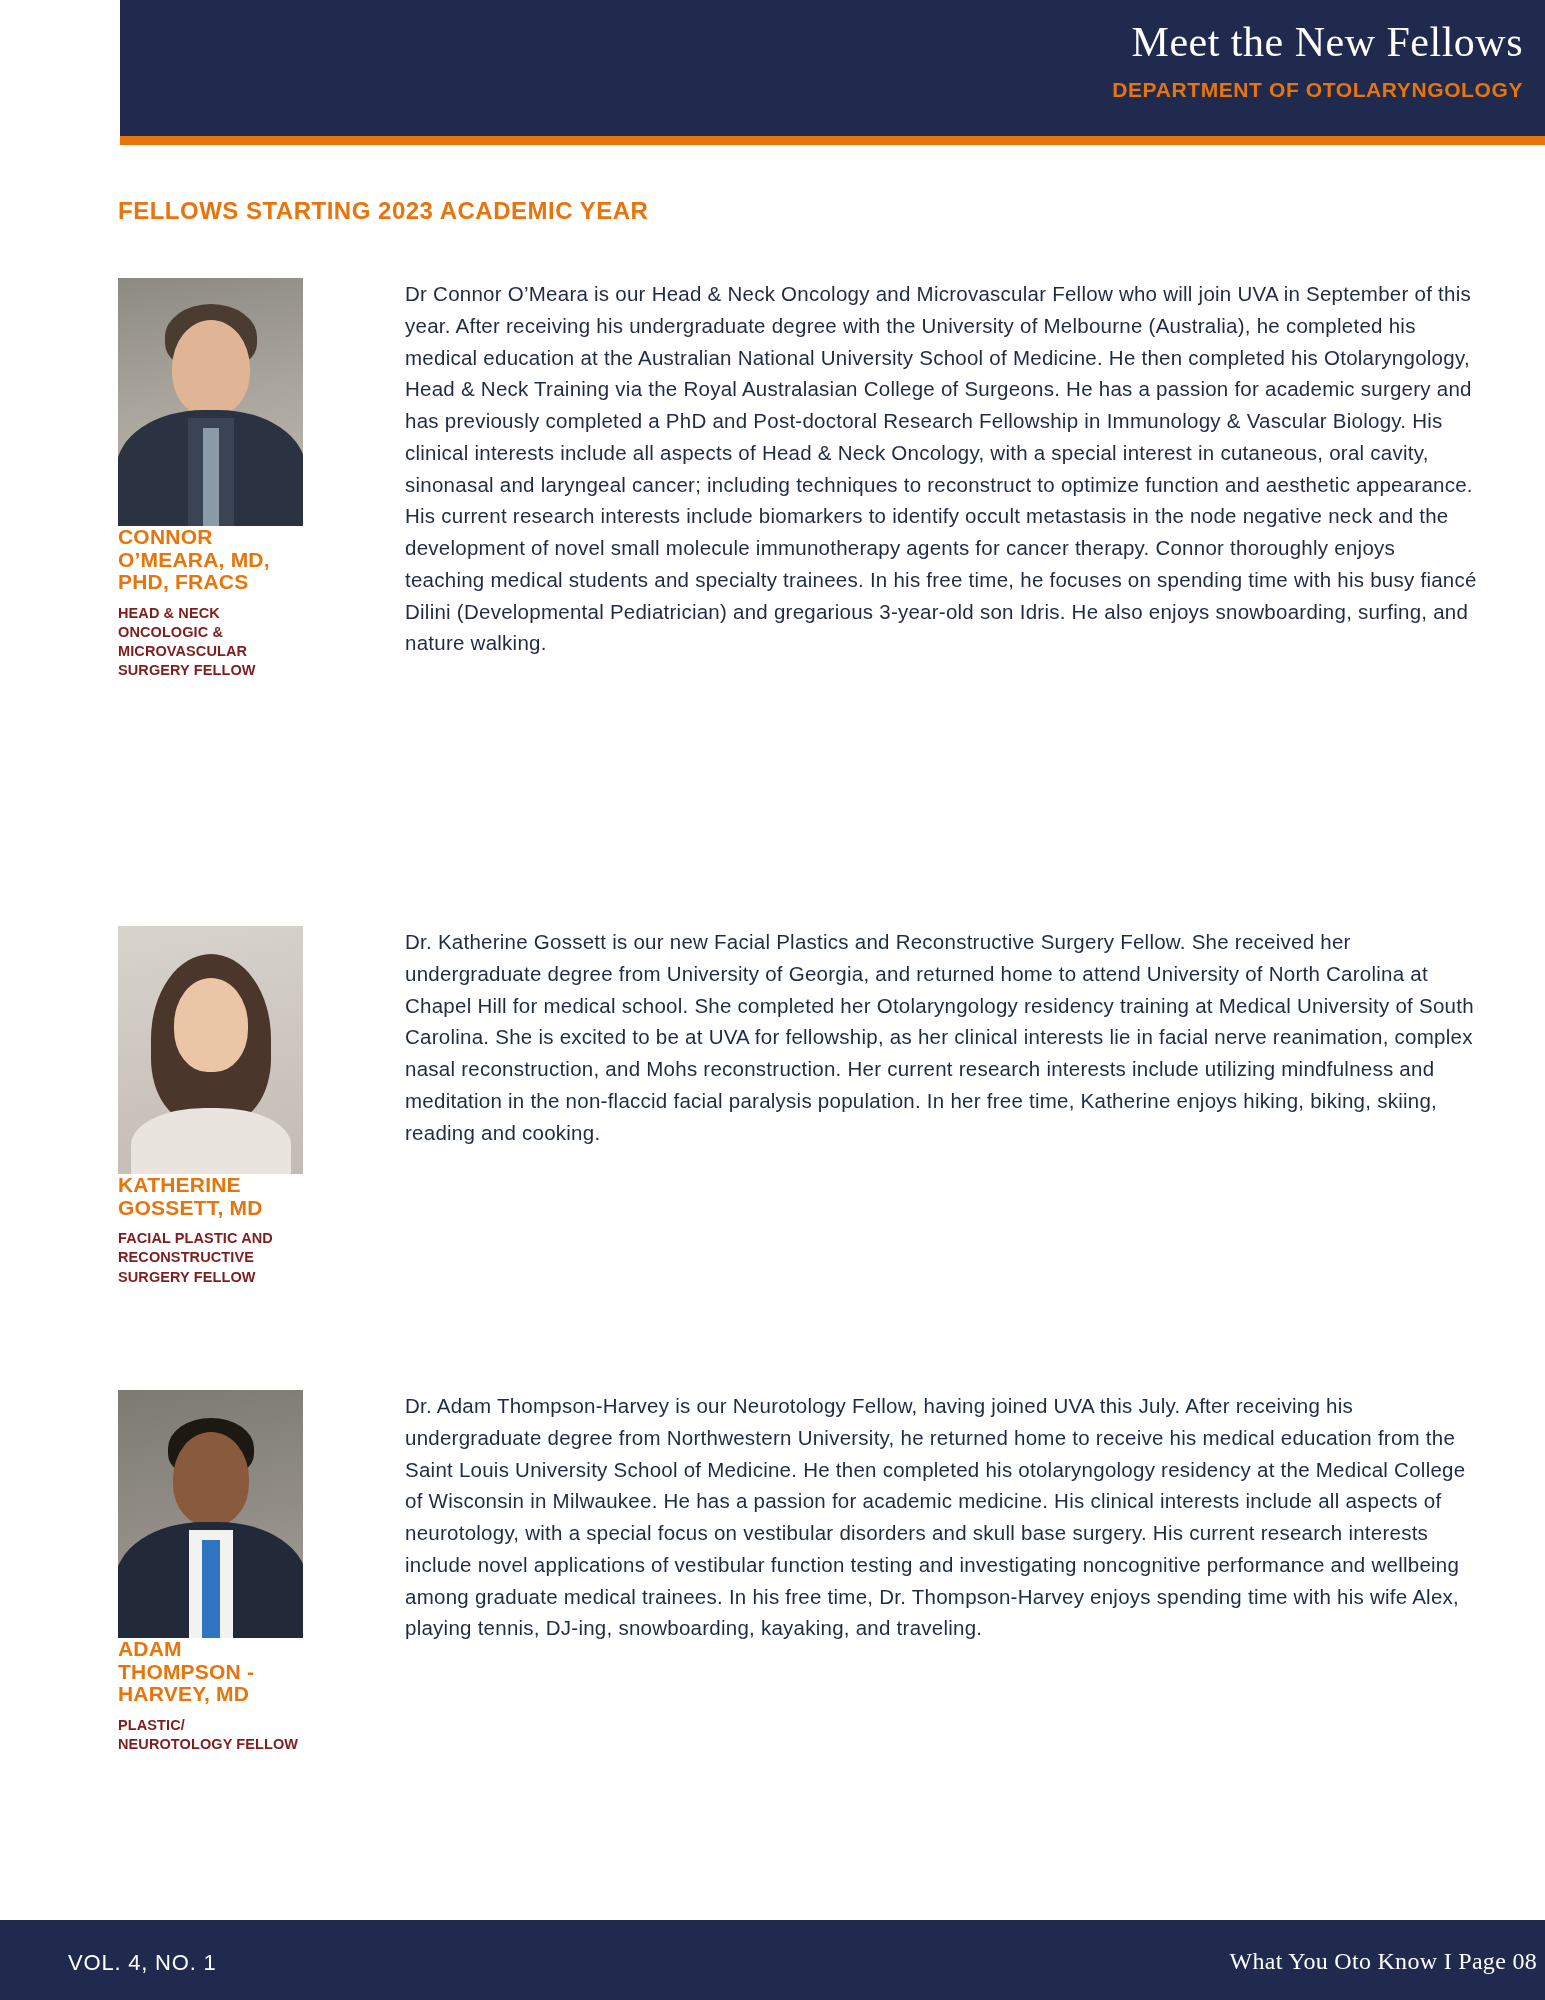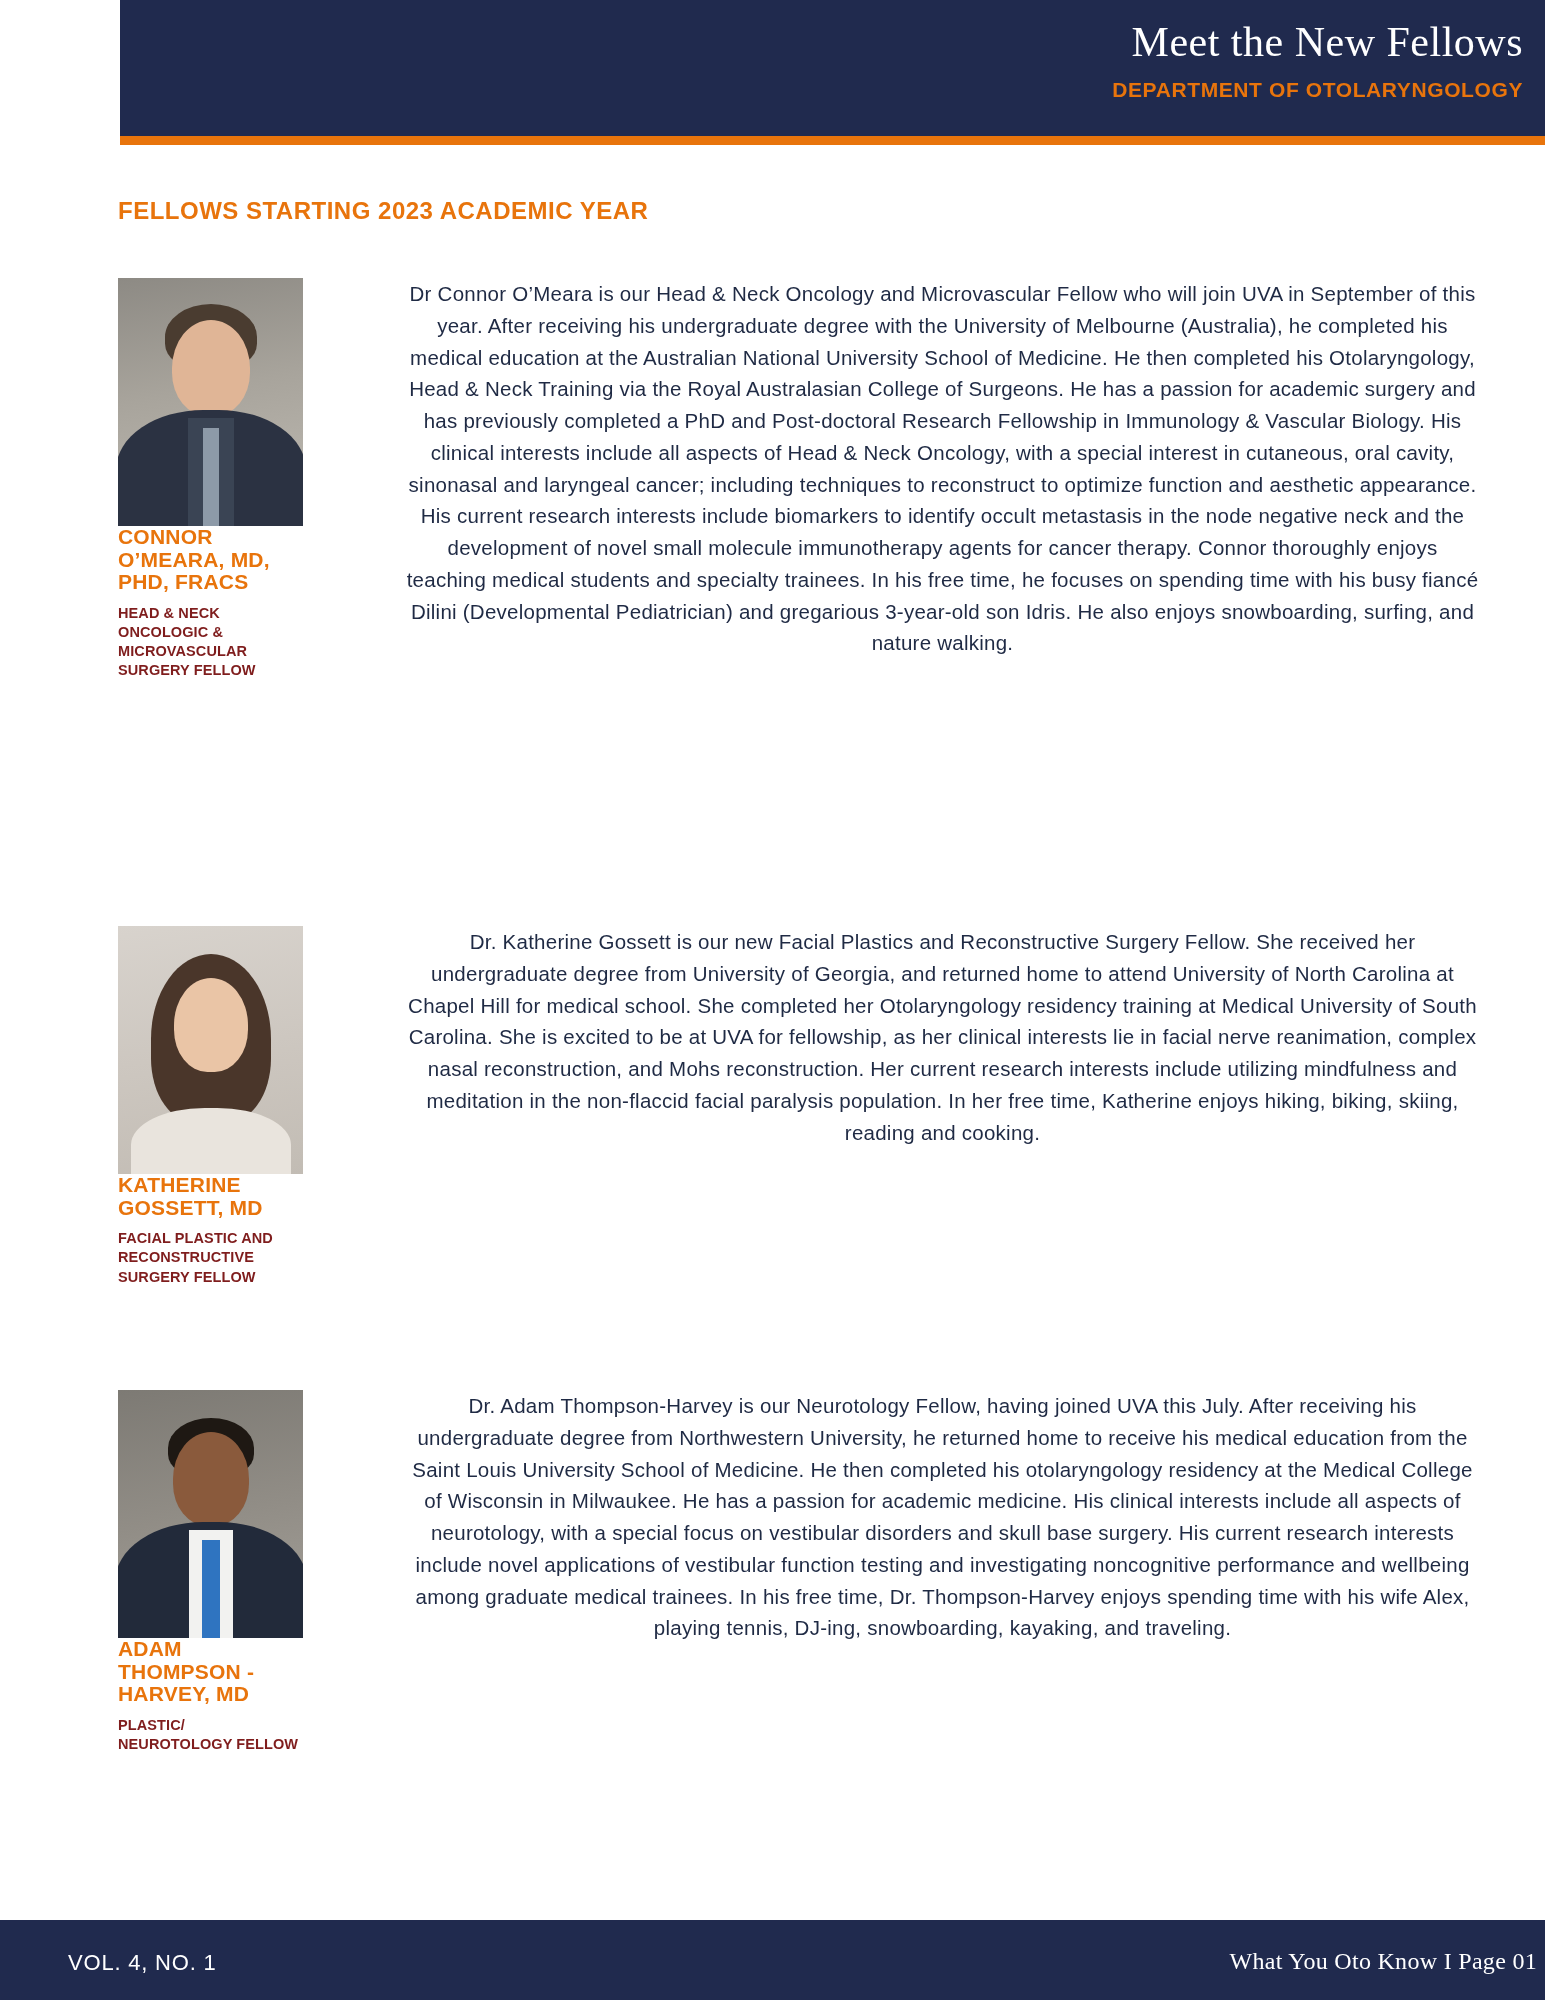--- a/index.html
+++ b/index.html
@@ -146,21 +146,21 @@
 
   .bio {
     position: absolute;
     left: 287px;
     top: 0;
     width: 1075px;
     font-size: 20.5px;
     line-height: 1.55;
     color: #1f2a44;
     letter-spacing: 0.25px;
-    text-align: center;
+    text-align: left;
   }
 
   
   .footer {
     position: absolute;
     left: 0;
     bottom: 0;
     width: 1545px;
     height: 80px;
     background: #202a4e;
@@ -234,14 +234,14 @@
       <div class="pf-tie" style="top:150px; width:18px; height:100px; background:#2f74c0;"></div>
     </div>
     <div class="fellow-name">ADAM THOMPSON  - HARVEY, MD</div>
     <div class="fellow-role">PLASTIC/ NEUROTOLOGY FELLOW</div>
   </div>
   <div class="bio">Dr. Adam Thompson-Harvey is our Neurotology Fellow, having joined UVA this July. After receiving his undergraduate degree from Northwestern University, he returned home to receive his medical education from the Saint Louis University School of Medicine. He then completed his otolaryngology residency at the Medical College of Wisconsin in Milwaukee. He has a passion for academic medicine.  His clinical interests include all aspects of neurotology, with a special focus on vestibular disorders and skull base surgery. His current research interests include novel applications of vestibular function testing and investigating noncognitive performance and wellbeing among graduate medical trainees.  In his free time, Dr. Thompson-Harvey enjoys spending time with his wife Alex, playing tennis, DJ-ing, snowboarding, kayaking, and traveling.</div>
 </div>
 
 <div class="footer">
   <div class="footer-left">VOL. 4, NO. 1</div>
-  <div class="footer-right">What You Oto Know I Page 01</div>
+  <div class="footer-right">What You Oto Know I Page 08</div>
 </div>
 
 </body></html>

